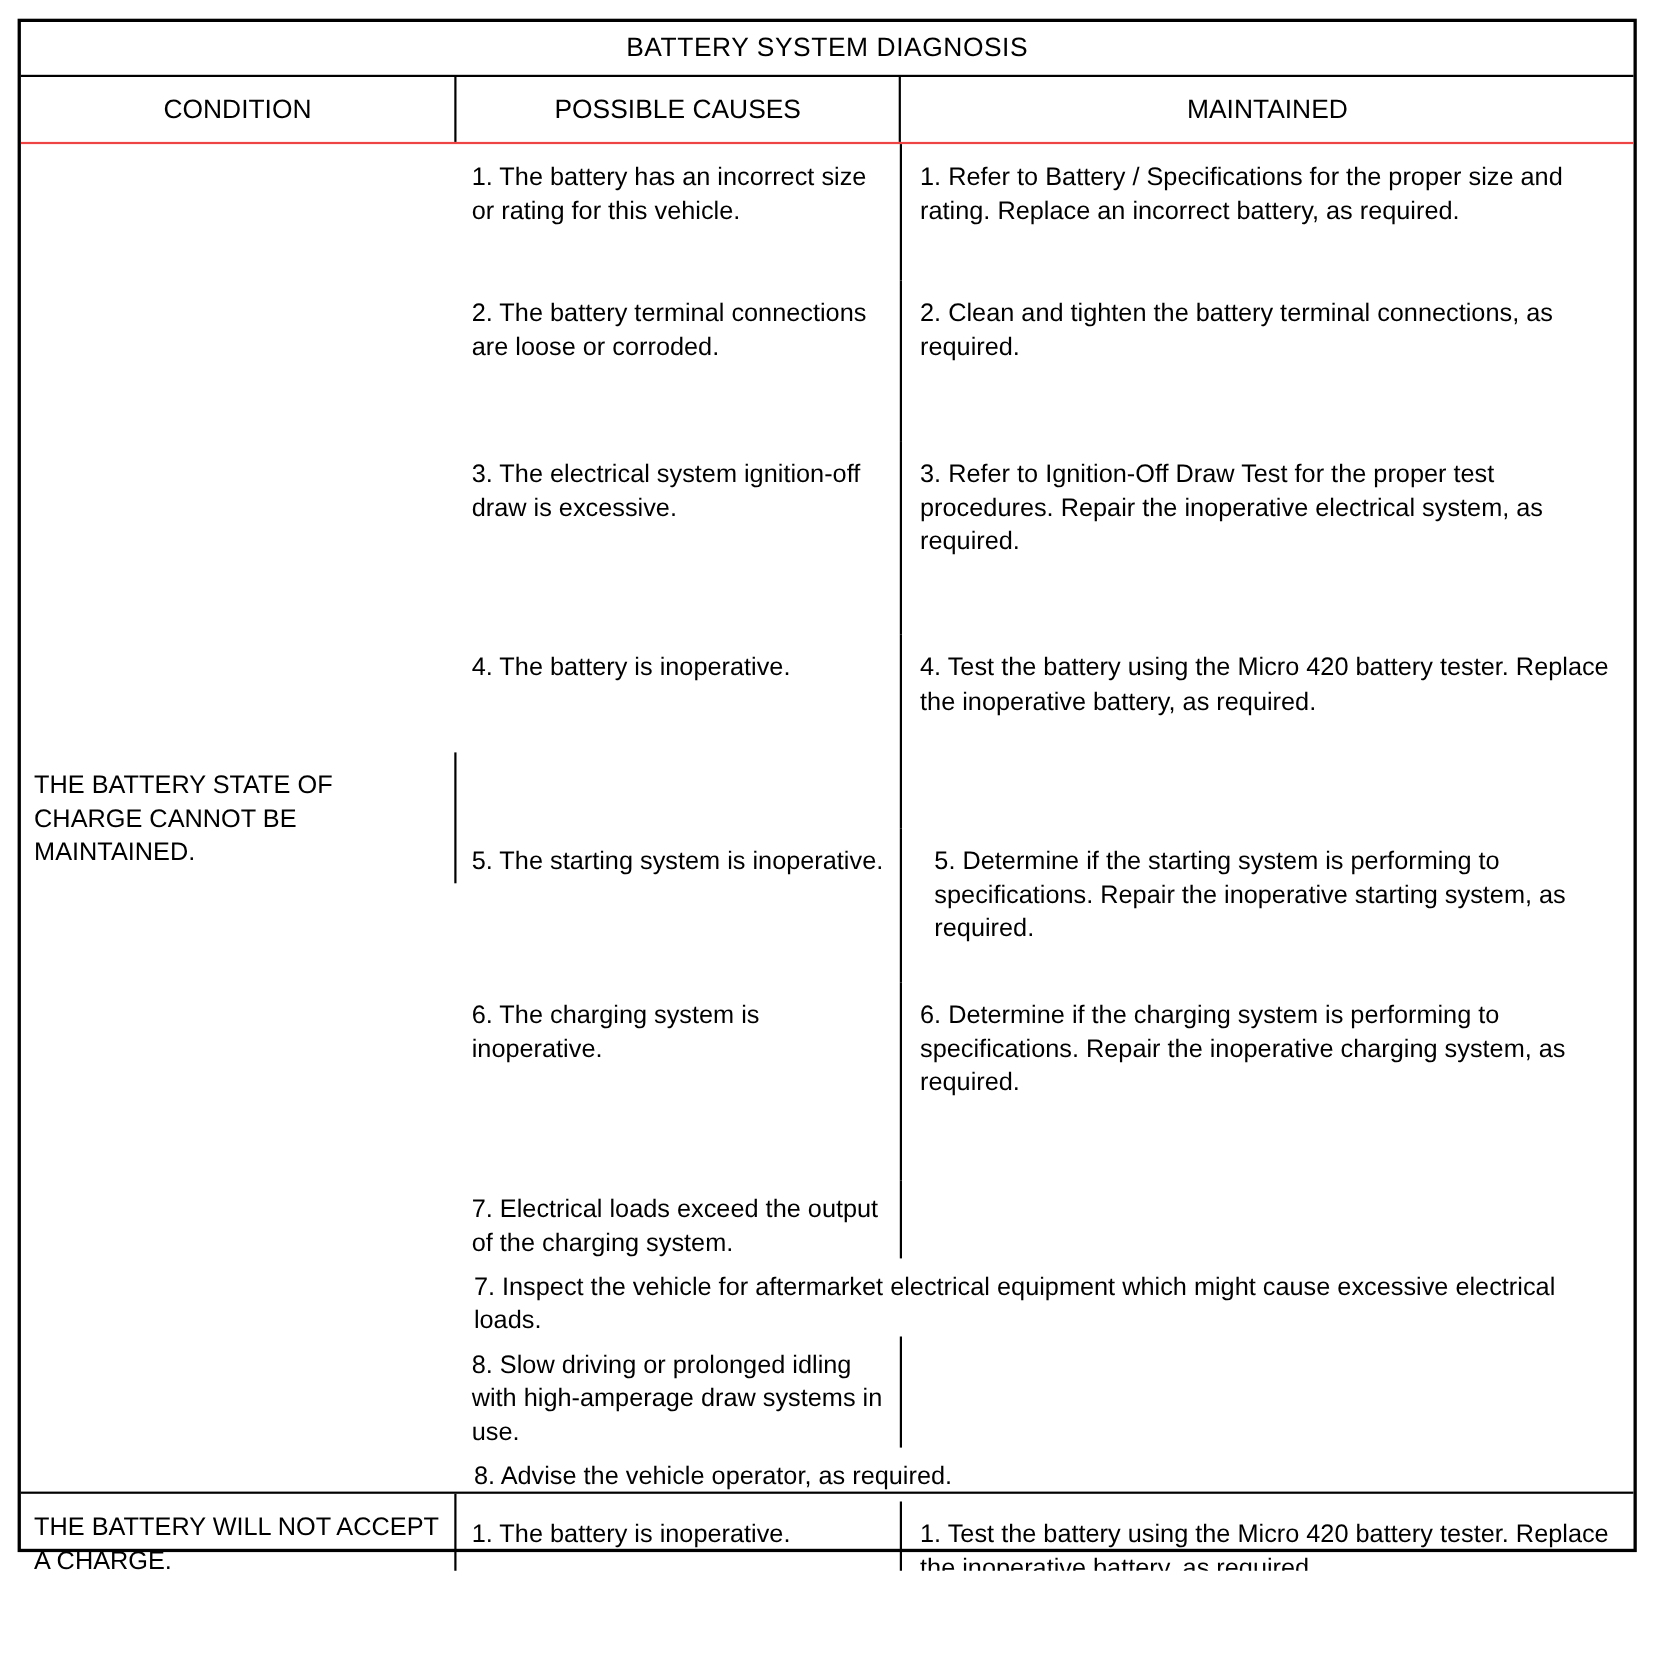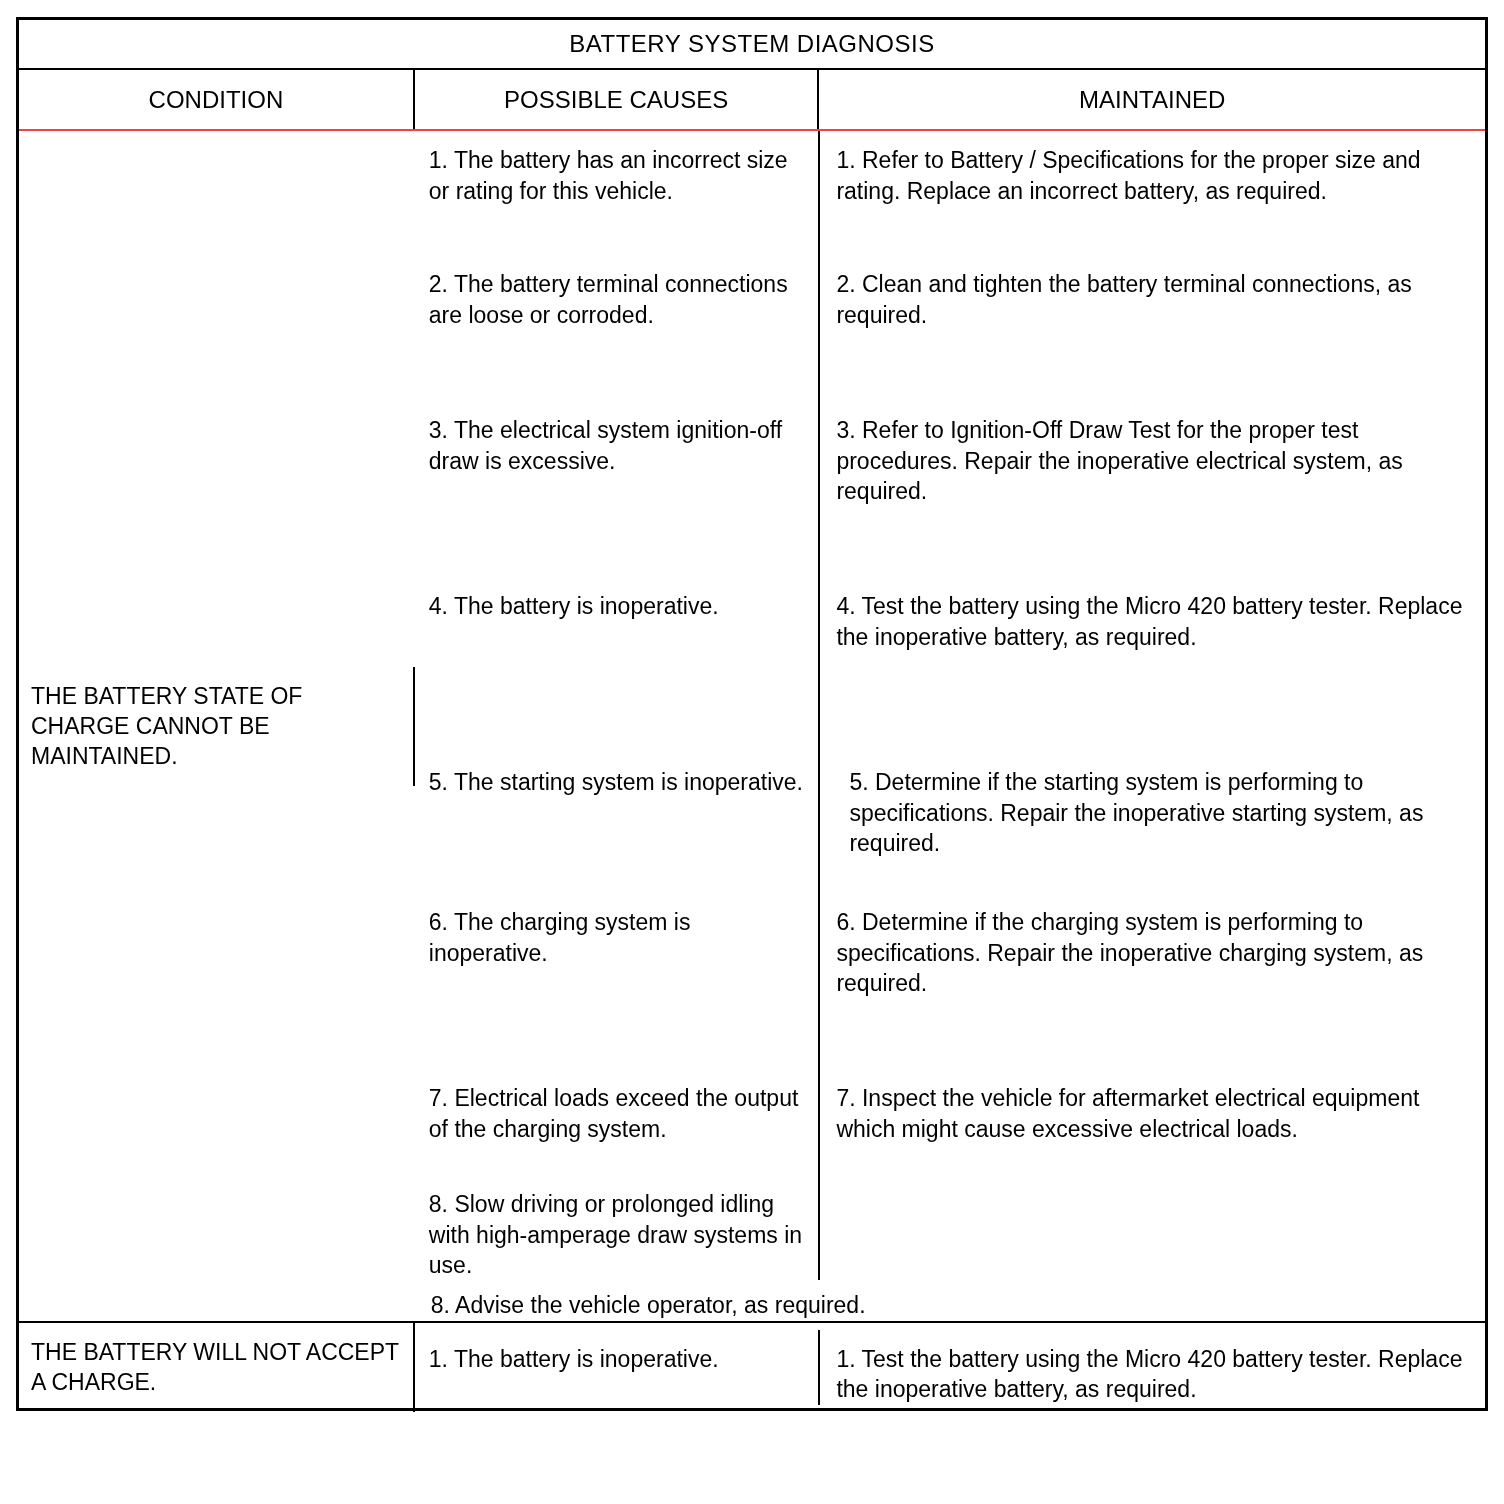--- a/index.html
+++ b/index.html
@@ -88,21 +88,21 @@
     flex: 1 1 auto;
     padding: 14px 14px 0 16px;
   }
   
   .pair-0 { min-height: 124px; }
   .pair-1 { min-height: 146px; }
   .pair-2 { min-height: 176px; }
   .pair-3 { min-height: 176px; }
   .pair-4 { min-height: 140px; gap: 13px; }
   .pair-5 { min-height: 180px; }
-  .pair-6 { min-height: 106px; }
+  .pair-6 { min-height: 106px; flex-direction: column; }
   .pair-7 { min-height: 96px; flex-direction: column; }
   .pair-6 .cause-cell, .pair-6 .corr-cell,
   .pair-7 .cause-cell, .pair-7 .corr-cell { padding-top: 10px; }
 </style>
 </head>
 <body>
 
 <div class="page">
   <div class="doc-table">
 

